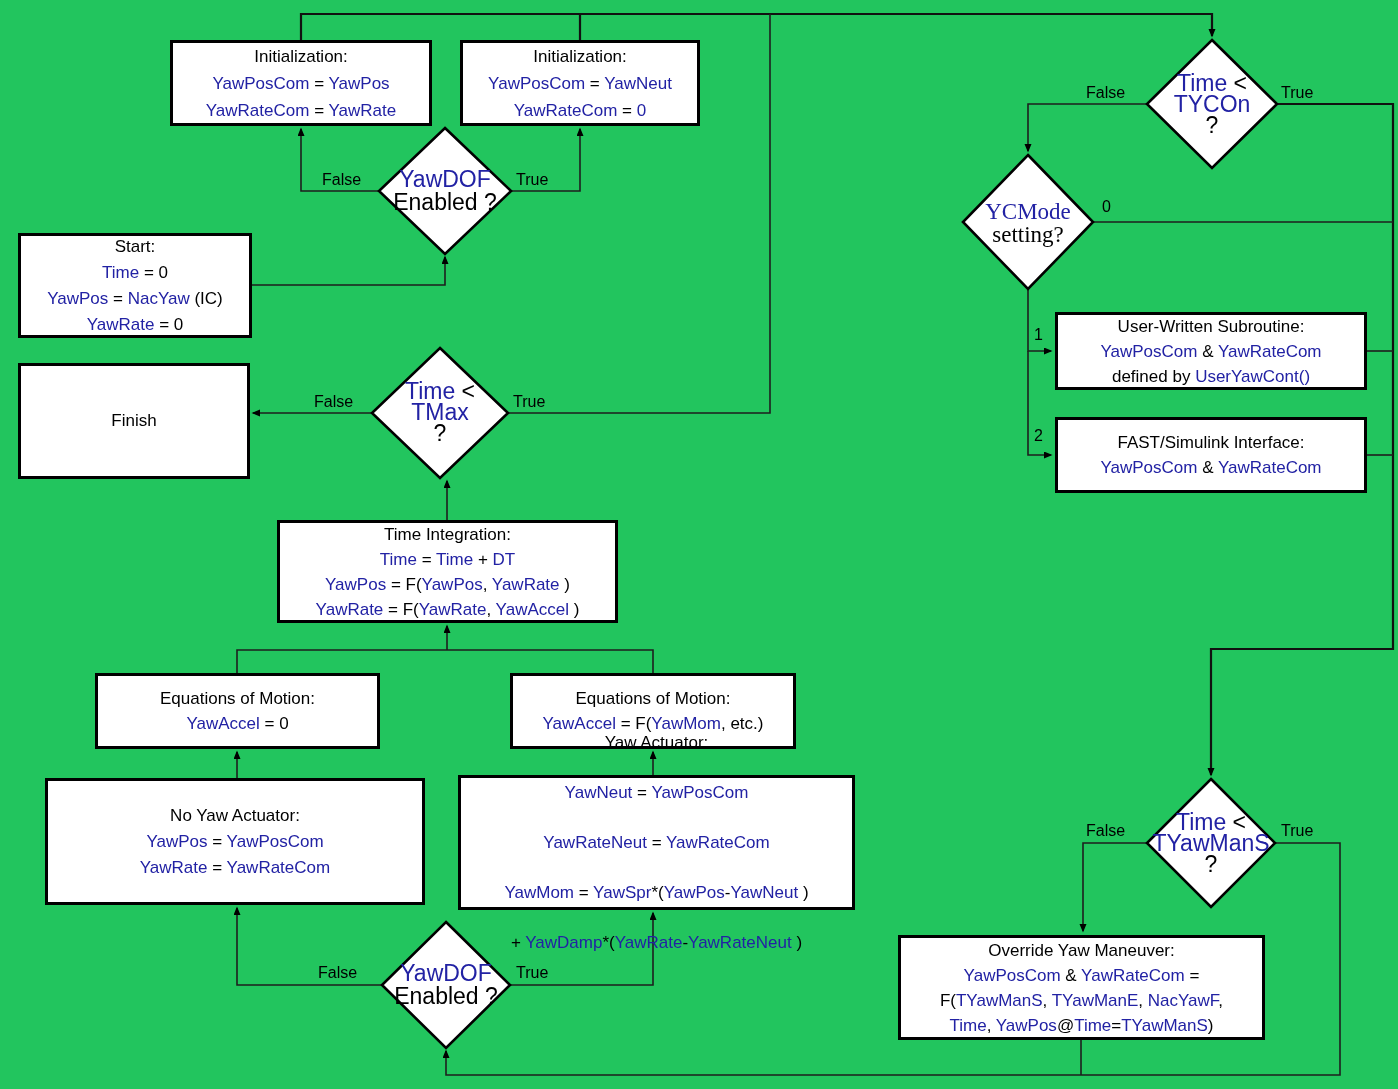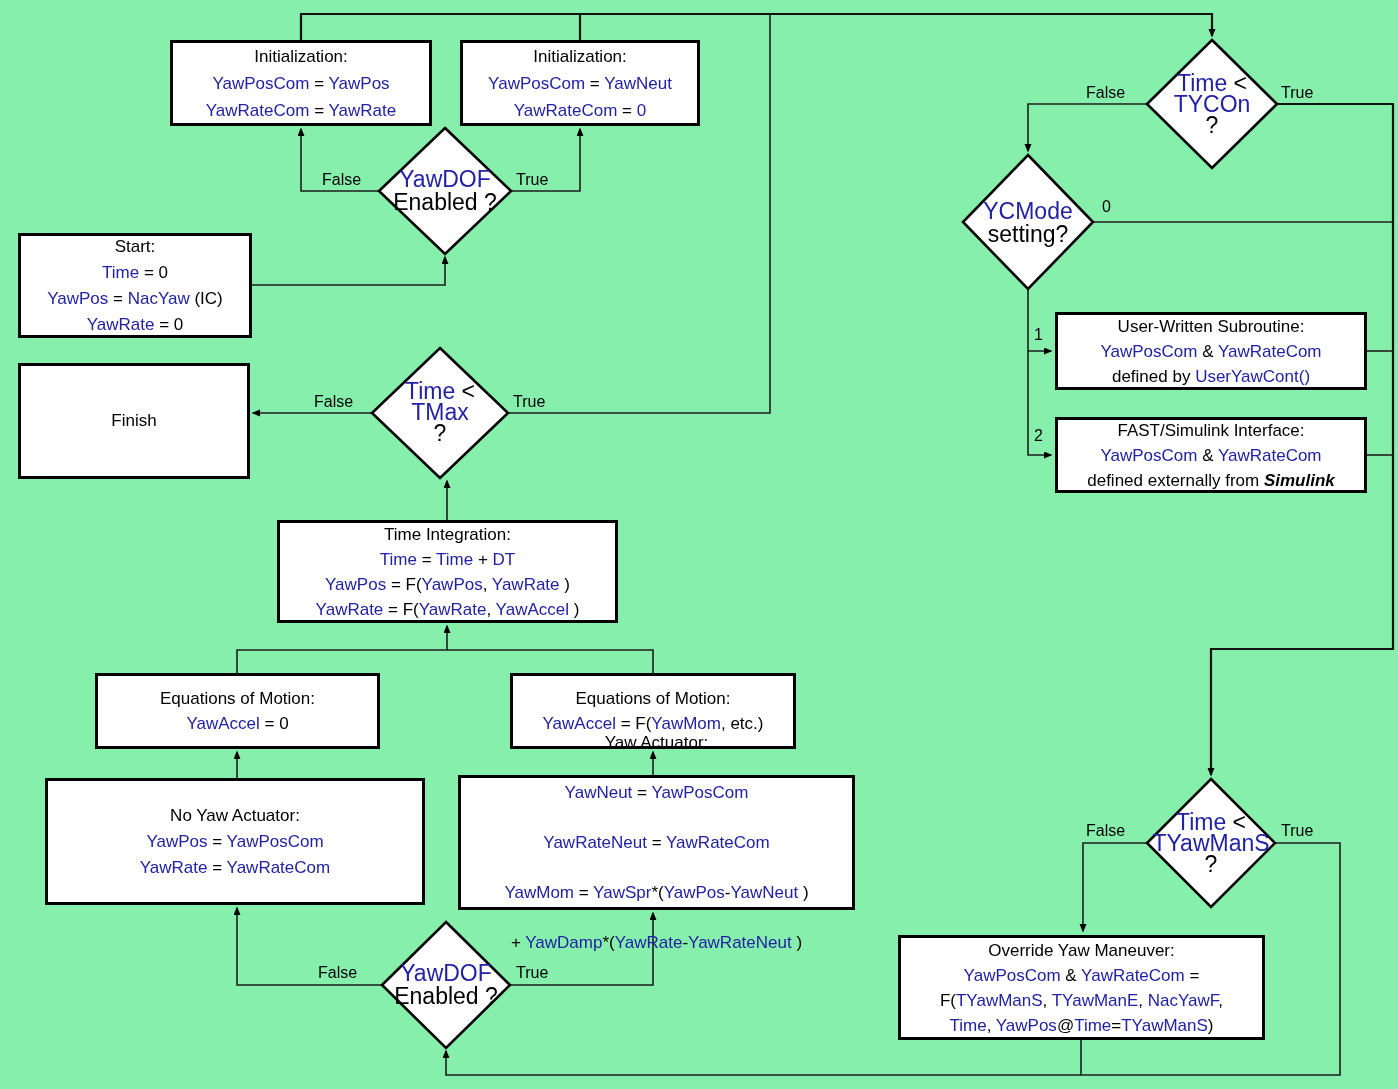--- a/index.html
+++ b/index.html
@@ -1,17 +1,17 @@
 <!DOCTYPE html>
 <html><head>
 <meta charset="utf-8">
 <style>
   html,body { margin:0; padding:0; background:#ffffff; }
   #canvas {
-    position:relative; width:1398px; height:1089px; background:#86efac;
+    position:relative; width:1398px; height:1089px; background:#22c55e;
     font-family:"Liberation Sans", sans-serif; color:#000;
     overflow:hidden;
   }
   #wires { position:absolute; left:0; top:0; width:1398px; height:1089px; }
   .ln  { stroke:#1e1e1e; stroke-width:1.6; fill:none; }
   .ln2 { stroke:#111111; stroke-width:2.2; fill:none; }
   .diamond { fill:#ffffff; stroke:#000000; stroke-width:2.6; }
   .node {
     position:absolute; background:#ffffff; border:3px solid #000;
     display:flex; flex-direction:column; justify-content:center; align-items:center;
@@ -126,21 +126,20 @@
       <div class="tline"><span class="seg-p">+ </span><span class="seg-v">YawDamp</span><span class="seg-p">*(</span><span class="seg-v">YawRate</span><span class="seg-p">-</span><span class="seg-v">YawRateNeut</span><span class="seg-p"> )</span></div>
     </div>
   <div class="node" style="left:1055px;top:312px;width:312px;height:78px;line-height:25px;">
       <div class="tline"><span class="seg-p">User-Written Subroutine:</span></div>
       <div class="tline"><span class="seg-v">YawPosCom</span><span class="seg-p"> &amp; </span><span class="seg-v">YawRateCom</span></div>
       <div class="tline"><span class="seg-p">defined by </span><span class="seg-v">UserYawCont()</span></div>
     </div>
   <div class="node" style="left:1055px;top:417px;width:312px;height:76px;line-height:25px;">
       <div class="tline"><span class="seg-p">FAST/Simulink Interface:</span></div>
       <div class="tline"><span class="seg-v">YawPosCom</span><span class="seg-p"> &amp; </span><span class="seg-v">YawRateCom</span></div>
-      <div class="tline"><span class="seg-p">defined externally from  </span><span class="seg-b">Simulink</span></div>
     </div>
   <div class="node" style="left:898px;top:935px;width:367px;height:105px;line-height:25px;">
       <div class="tline"><span class="seg-p">Override Yaw Maneuver:</span></div>
       <div class="tline"><span class="seg-v">YawPosCom</span><span class="seg-p"> &amp; </span><span class="seg-v">YawRateCom</span><span class="seg-p"> =</span></div>
       <div class="tline"><span class="seg-p">F(</span><span class="seg-v">TYawManS</span><span class="seg-p">, </span><span class="seg-v">TYawManE</span><span class="seg-p">, </span><span class="seg-v">NacYawF</span><span class="seg-p">,</span></div>
       <div class="tline"><span class="seg-v">Time</span><span class="seg-p">, </span><span class="seg-v">YawPos</span><span class="seg-p">@</span><span class="seg-v">Time</span><span class="seg-p">=</span><span class="seg-v">TYawManS</span><span class="seg-p">)</span></div>
     </div>
 
   <div class="dtext two" style="left:375px;top:168px;width:140px;">
       <div class="tline"><span class="seg-v">YawDOF</span></div>
@@ -153,21 +152,21 @@
     </div>
   <div class="dtext two" style="left:376px;top:962px;width:140px;">
       <div class="tline"><span class="seg-v">YawDOF</span></div>
       <div class="tline"><span class="seg-p">Enabled ?</span></div>
     </div>
   <div class="dtext" style="left:1142px;top:73px;width:140px;">
       <div class="tline"><span class="seg-v">Time</span><span class="seg-p"> &lt;</span></div>
       <div class="tline"><span class="seg-v">TYCOn</span></div>
       <div class="tline"><span class="seg-p">?</span></div>
     </div>
-  <div class="dtext two" style="left:958px;top:200px;width:140px;">
+  <div class="dtext two" style="left:958px;top:200px;width:140px;font-family:Liberation Serif, serif;">
       <div class="tline"><span class="seg-v">YCMode</span></div>
       <div class="tline"><span class="seg-p">setting?</span></div>
     </div>
   <div class="dtext" style="left:1141px;top:812px;width:140px;">
       <div class="tline"><span class="seg-v">Time</span><span class="seg-p"> &lt;</span></div>
       <div class="tline"><span class="seg-v">TYawManS</span></div>
       <div class="tline"><span class="seg-p">?</span></div>
     </div>
 
   <span class="elabel" style="left:322px;top:171px;">False</span>

